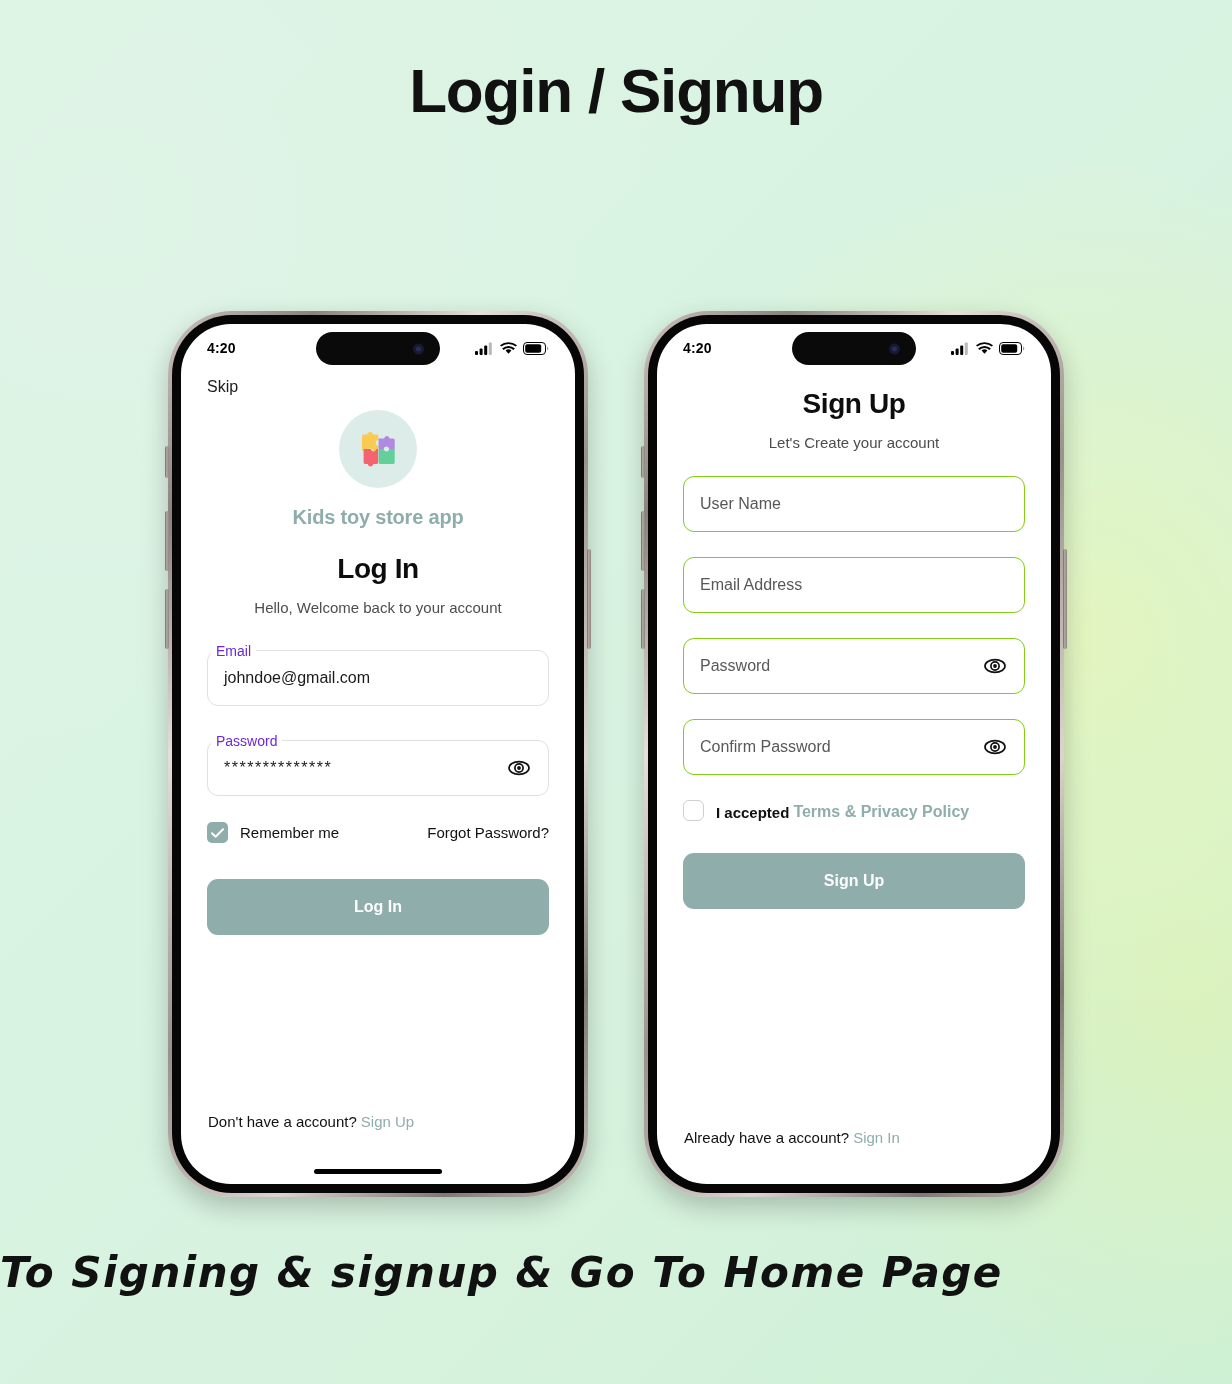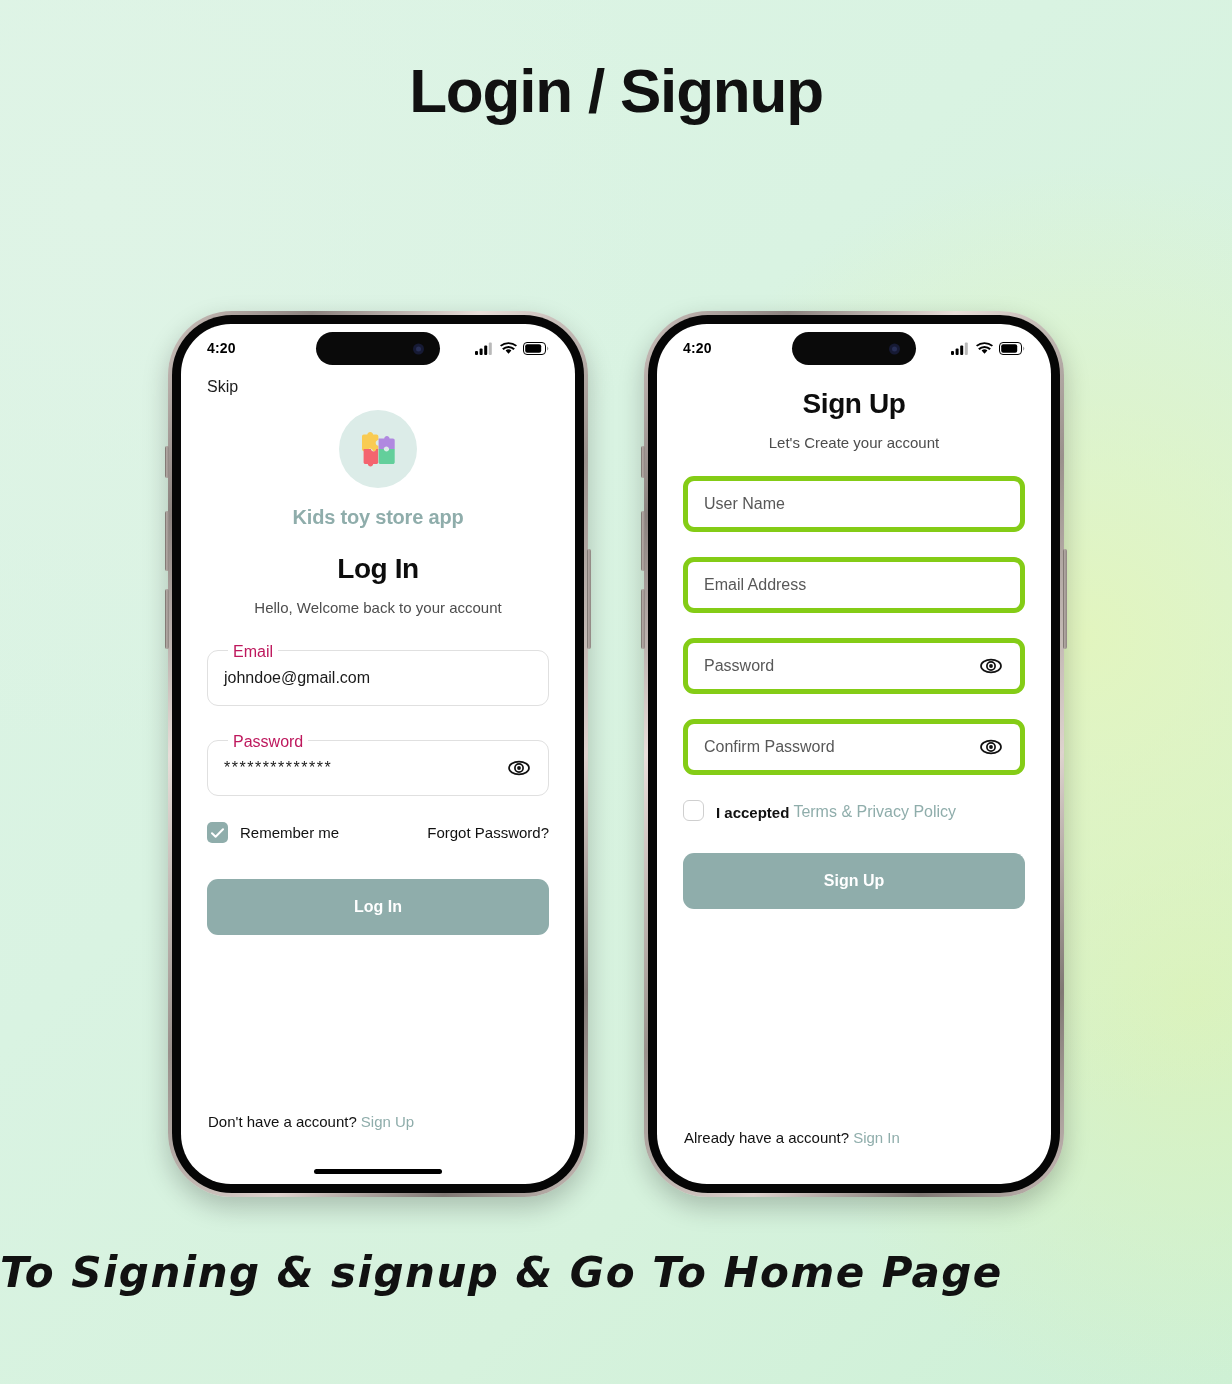--- a/index.html
+++ b/index.html
@@ -201,40 +201,40 @@
     height: 56px;
     border: 1px solid #e0e0e0;
     border-radius: 11px;
     display: flex;
     align-items: center;
     padding: 0 16px;
   }
   .field-notch {
     position: absolute;
     top: -8px;
-    left: 20px;
+    left: 3px;
     background: #ffffff;
     padding: 0 5px;
-    font-size: 16px;
-    color: #be185d;
+    font-size: 14px;
+    color: #6d28d9;
   }
   .field-value {
     font-size: 16px;
     color: #1a1a1a;
   }
   .field-dots {
     font-size: 16px;
     letter-spacing: 1.5px;
     color: #1a1a1a;
   }
 
   
   .field-plain {
     height: 56px;
-    border: 5px solid #84cc16;
+    border: 1px solid #84cc16;
     border-radius: 11px;
     display: flex;
     align-items: center;
     padding: 0 16px;
     margin-top: 25px;
   }
   .field-placeholder {
     font-size: 16px;
     color: #585858;
   }
@@ -287,21 +287,21 @@
     flex: 0 0 auto;
   }
   .terms-text {
     margin-left: 12px;
     font-size: 15px;
     color: #111;
     font-weight: 600;
   }
   .terms-link {
     color: #8fadab;
-    font-weight: 400;
+    font-weight: 700;
     margin-left: 4px;
   }
 
   
   .primary-btn {
     margin-top: 36px;
     height: 56px;
     border-radius: 11px;
     background: #8fadab;
     display: flex;

